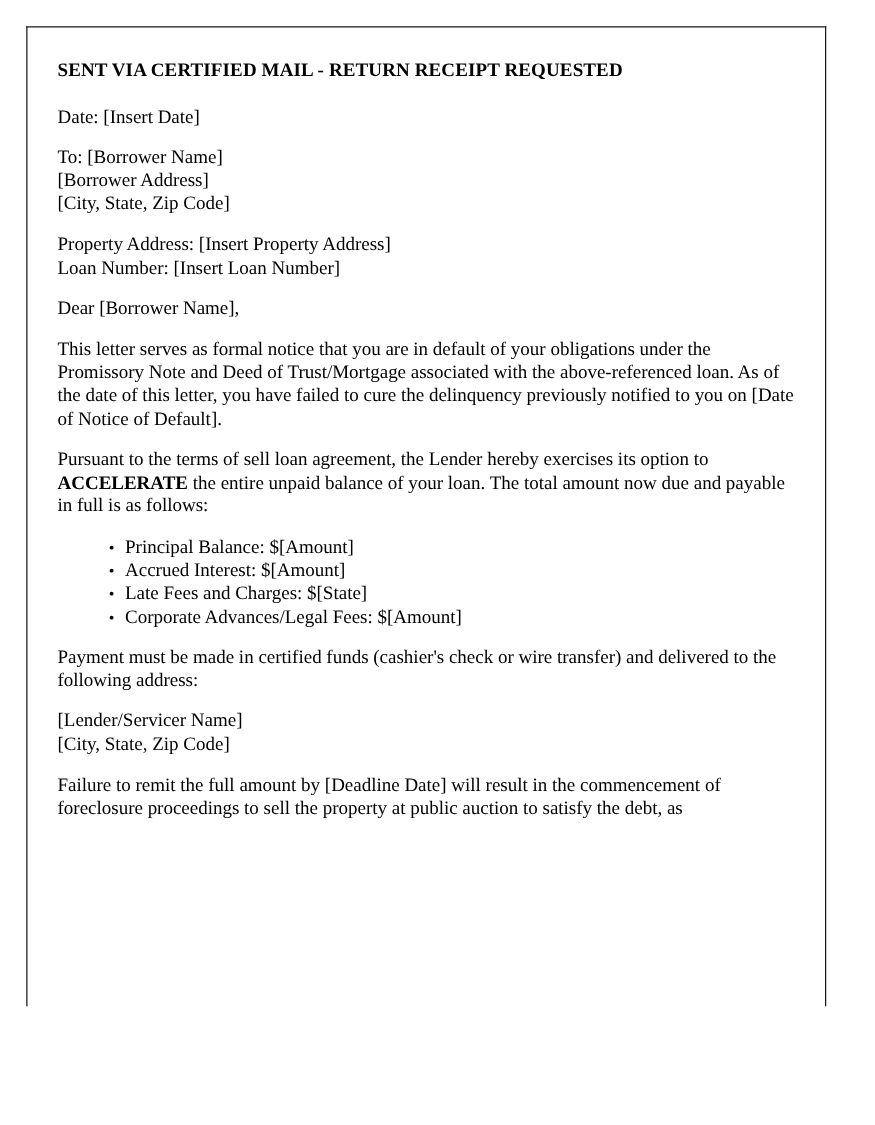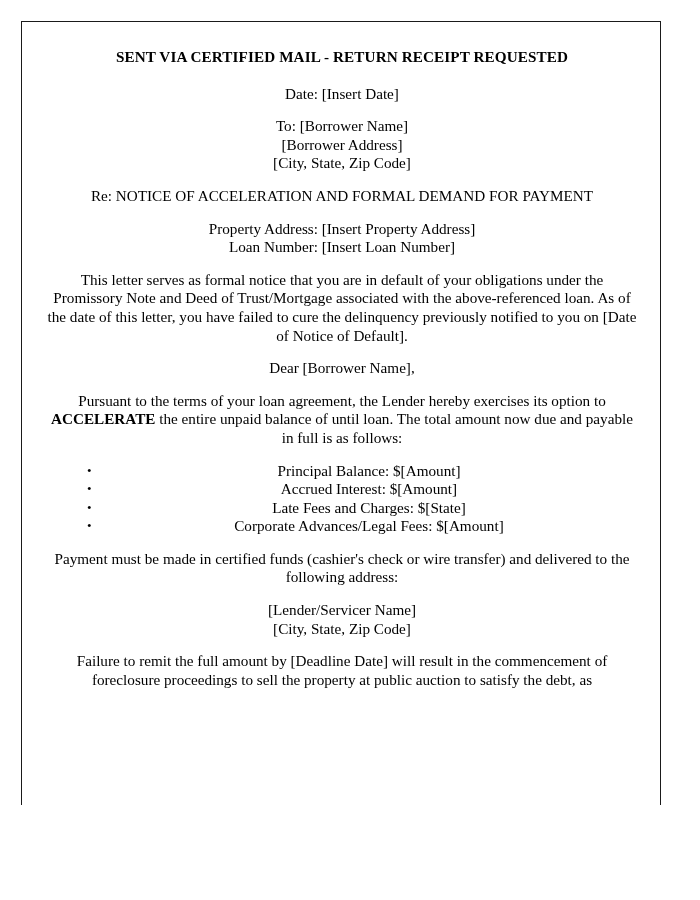--- a/index.html
+++ b/index.html
@@ -28,21 +28,21 @@
     overflow: hidden;
   }
 
   #doc-body {
     position: absolute;
     left: 24px;
     top: 26px;
     width: 592px;
     font-size: 15.2px;
     line-height: 18.6px;
-    text-align: center;
+    text-align: left;
   }
 
   .blk {
     margin: 0 0 14px 0;
     padding: 0;
   }
   .blk:last-child { margin-bottom: 4px; }
 
   .heading {
     font-weight: bold;
@@ -88,33 +88,32 @@
     <div class="blk heading">SENT VIA CERTIFIED MAIL - RETURN RECEIPT REQUESTED</div>
 
     <div class="blk para">Date: [Insert Date]</div>
 
     <div class="blk">
       <span class="line">To: [Borrower Name]</span>
       <span class="line">[Borrower Address]</span>
       <span class="line">[City, State, Zip Code]</span>
     </div>
 
-    <div class="blk para">Re: NOTICE OF ACCELERATION AND FORMAL DEMAND FOR PAYMENT</div>
 
     <div class="blk">
       <span class="line">Property Address: [Insert Property Address]</span>
       <span class="line">Loan Number: [Insert Loan Number]</span>
     </div>
 
+    <div class="blk para">Dear [Borrower Name],</div>
+
     <div class="blk para">This letter serves as formal notice that you are in default of your obligations under the Promissory Note and Deed of Trust/Mortgage associated with the above-referenced loan. As of the date of this letter, you have failed to cure the delinquency previously notified to you on [Date of Notice of Default].</div>
 
-    <div class="blk para">Dear [Borrower Name],</div>
-
     <div class="blk para">
-      <span>Pursuant to the terms of your loan agreement, the Lender hereby exercises its option to </span><b>ACCELERATE</b><span> the entire unpaid balance of until loan. The total amount now due and payable in full is as follows:</span>
+      <span>Pursuant to the terms of sell loan agreement, the Lender hereby exercises its option to </span><b>ACCELERATE</b><span> the entire unpaid balance of your loan. The total amount now due and payable in full is as follows:</span>
     </div>
 
     <ul class="bullet-list">
         <li>Principal Balance: $[Amount]</li>
         <li>Accrued Interest: $[Amount]</li>
         <li>Late Fees and Charges: $[State]</li>
         <li>Corporate Advances/Legal Fees: $[Amount]</li>
       </ul>
 
 

